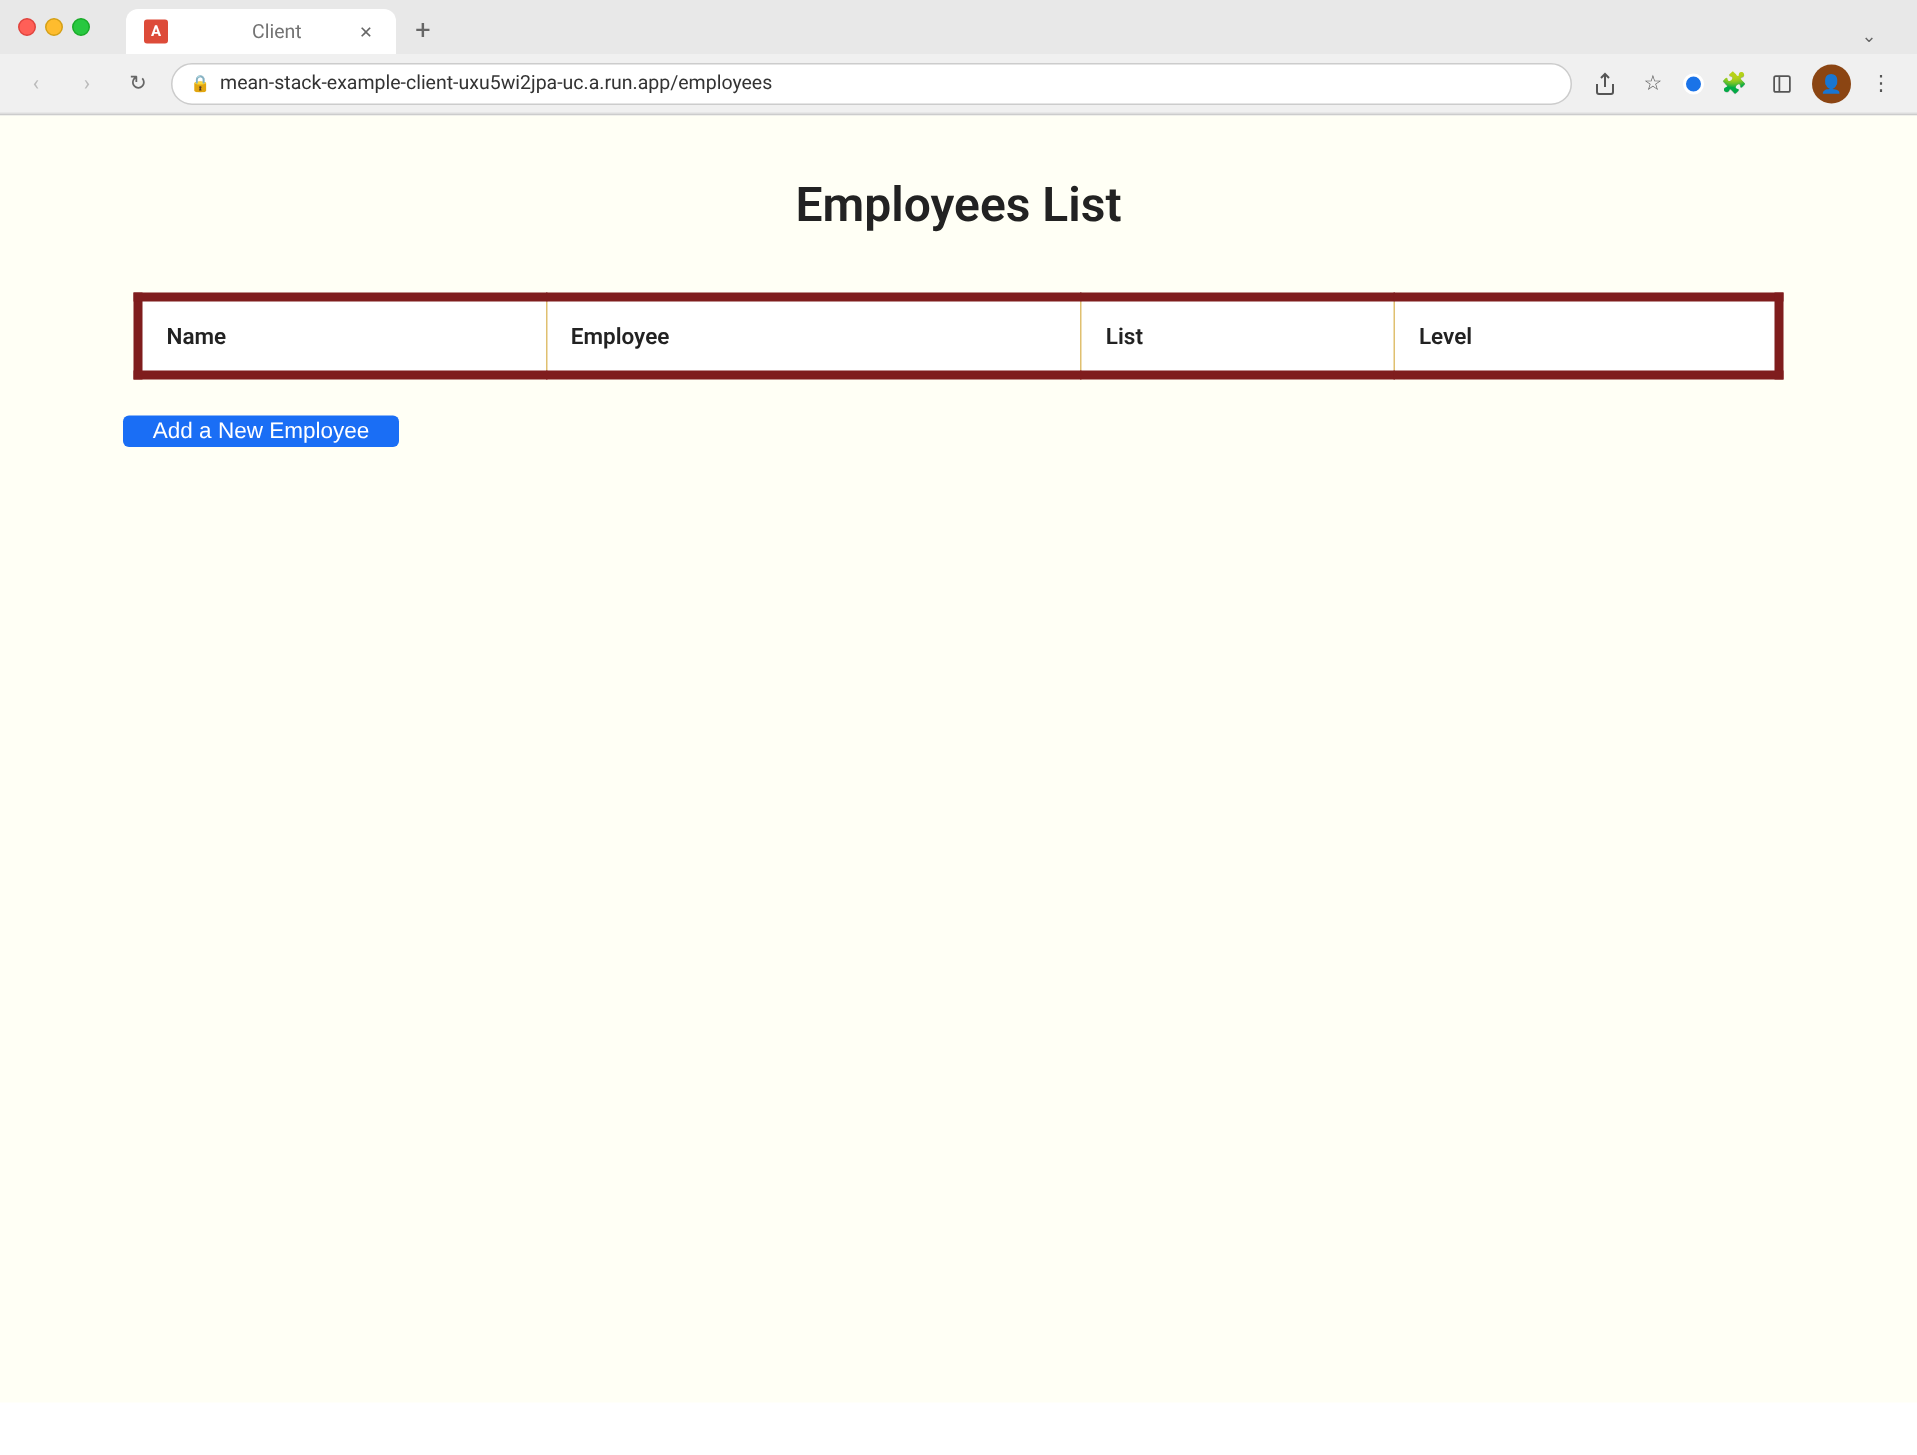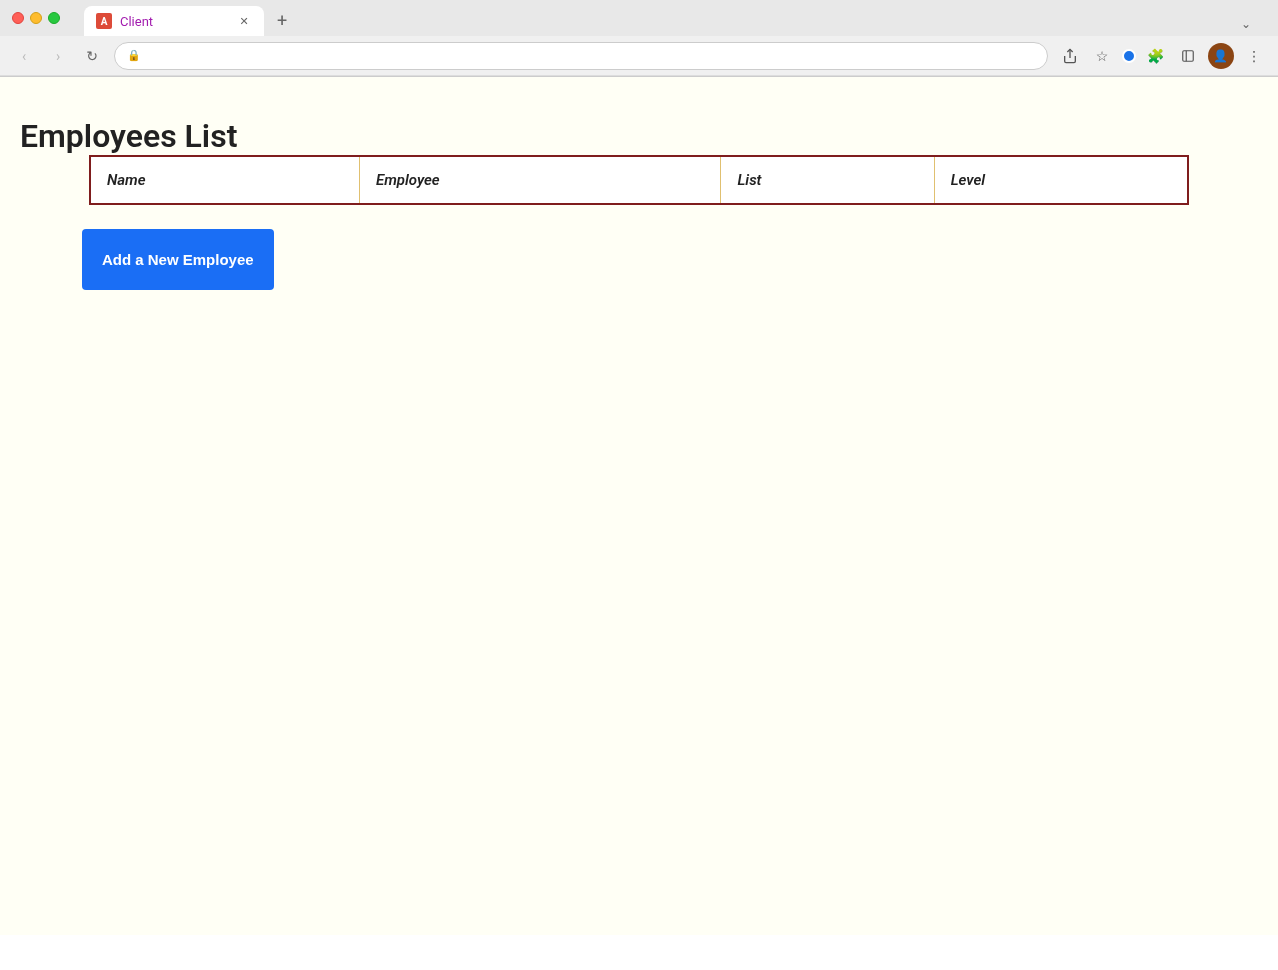--- a/index.html
+++ b/index.html
@@ -80,21 +80,22 @@
       align-items: center;
       justify-content: center;
       color: white;
       font-size: 10px;
       font-weight: bold;
     }
 
     .tab-title {
       flex: 1;
       font-size: 13px;
-      color: #a21caf;
+      color: #737373;
+      margin-left: 48px;
     }
 
     .tab-close {
       width: 16px;
       height: 16px;
       border-radius: 50%;
       display: flex;
       align-items: center;
       justify-content: center;
       font-size: 11px;
@@ -214,56 +215,56 @@
 
     
     .page-content {
       background: #fffff5;
       width: 100%;
       height: calc(970px - 112px);
       padding: 40px 20px;
     }
 
     .page-title {
+      text-align: center;
       font-size: 32px;
       font-weight: 600;
       color: #222;
+      margin-bottom: 40px;
     }
 
     .employees-table {
       width: 90%;
       max-width: 1100px;
       margin: 0 auto;
       border-collapse: collapse;
-      border: 2px solid #7f1d1d;
-      font-style: italic;
+      border: 6px solid #7f1d1d;
     }
 
     .employees-table th {
       background: #fff;
       border: 1px solid #e0c070;
       padding: 14px 16px;
       text-align: left;
       font-size: 15px;
       font-weight: 600;
       color: #222;
     }
 
     .add-employee-btn {
       background: #1a6ef5;
       color: #fff;
       border: none;
       border-radius: 4px;
-      padding: 22px 20px;
+      padding: 2px 20px;
       font-size: 15px;
       cursor: pointer;
       margin-top: 24px;
       margin-left: calc(5%);
       display: block;
-      font-weight: bold;
     }
   </style>
 </head>
 <body>
 
 <div class="browser-chrome">
 
   <div class="browser-titlebar">
     <div class="traffic-lights">
       <div class="traffic-light close"></div>
@@ -284,20 +285,21 @@
     </div>
   </div>
 
   <div class="address-bar">
     <div class="nav-btn disabled">‹</div>
     <div class="nav-btn disabled">›</div>
     <div class="nav-btn">↻</div>
 
     <div class="url-bar">
       <span class="lock-icon">🔒</span>
+      <span class="url-text">mean-stack-example-client-uxu5wi2jpa-uc.a.run.app/employees</span>
     </div>
 
     <div class="toolbar-right">
       <div class="toolbar-icon">
         <svg width="16" height="16" viewBox="0 0 24 24" fill="none" stroke="currentColor" stroke-width="2">
           <path d="M4 12v8a2 2 0 0 0 2 2h12a2 2 0 0 0 2-2v-8"></path>
           <polyline points="16 6 12 2 8 6"></polyline>
           <line x1="12" y1="2" x2="12" y2="15"></line>
         </svg>
       </div>

